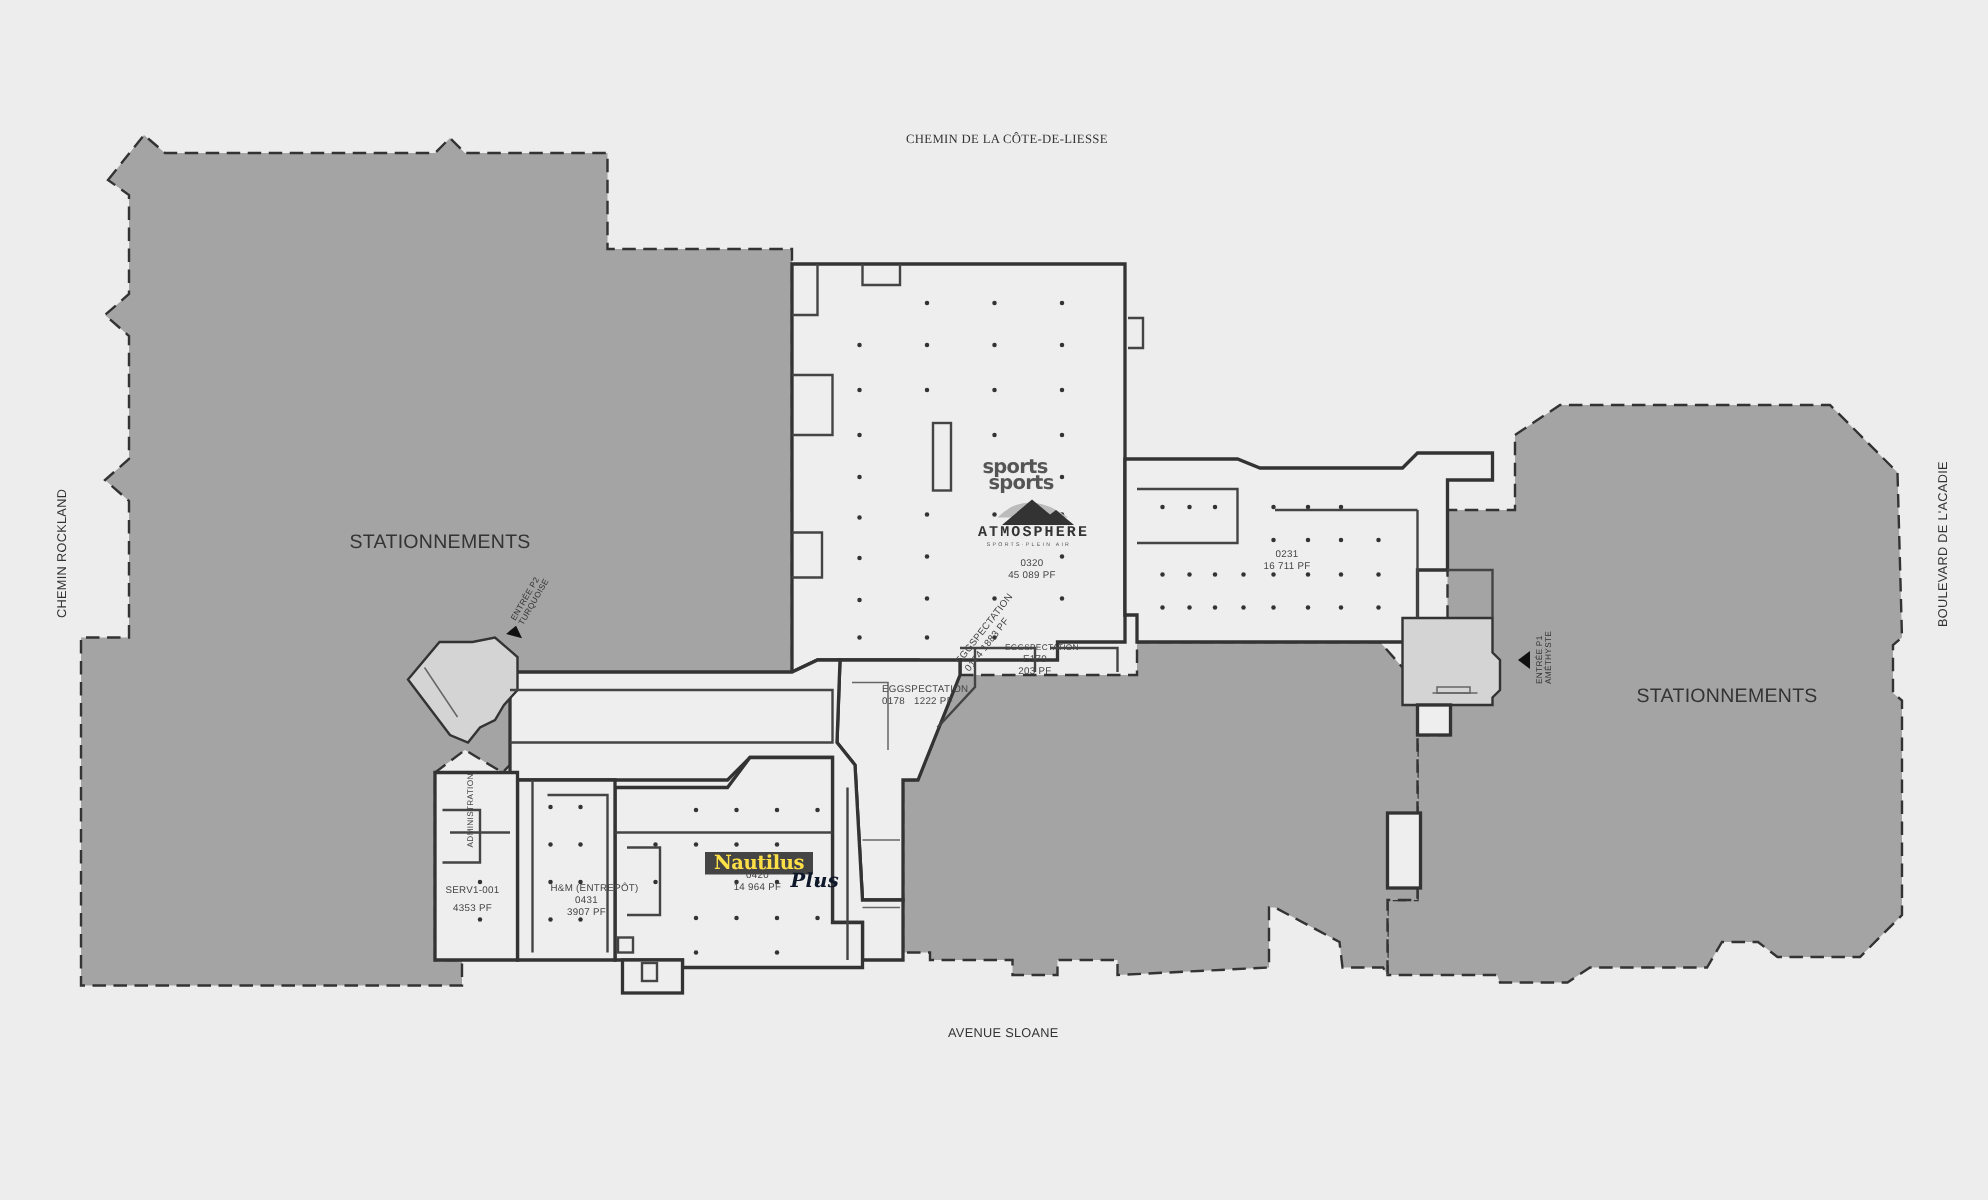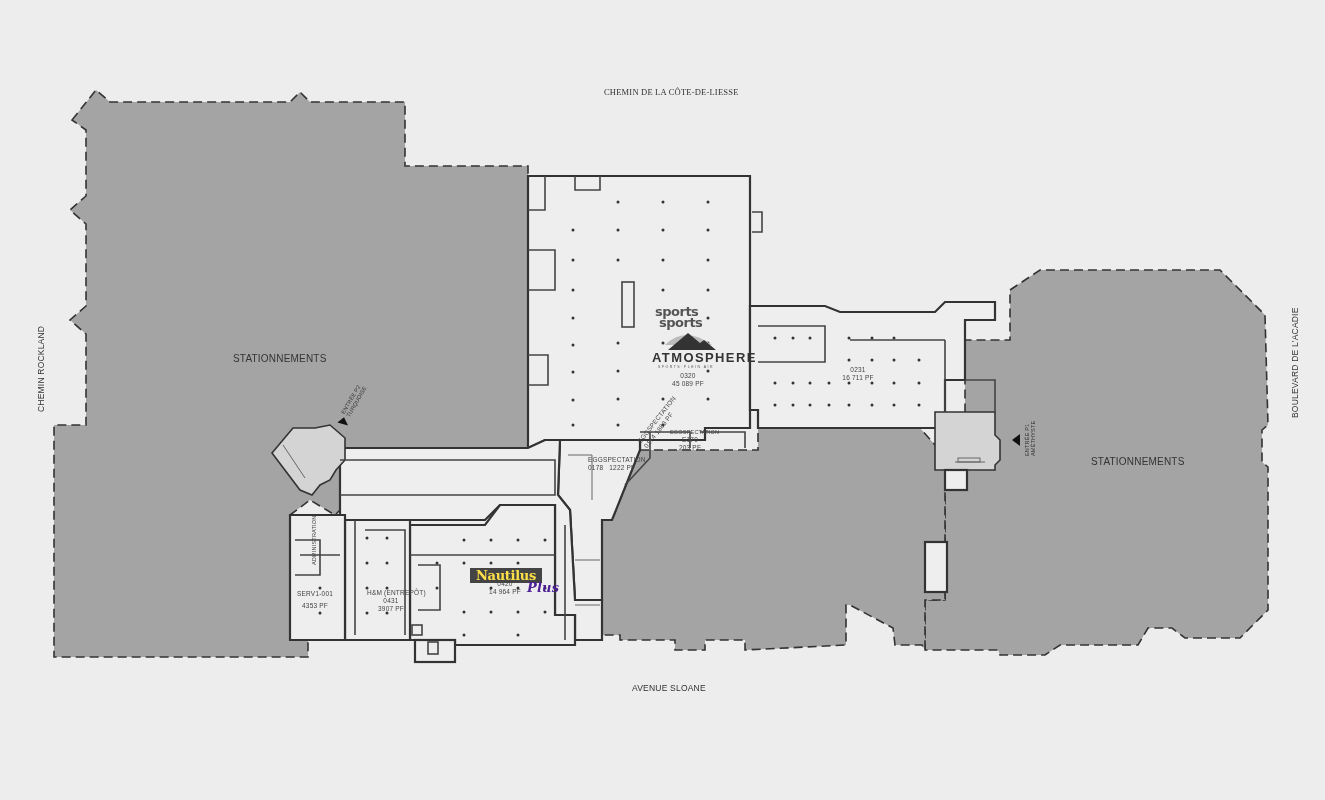--- a/index.html
+++ b/index.html
@@ -6,29 +6,29 @@
   body { width:1325px; height:800px; background:#ededed; position:relative; overflow:hidden; font-family:"Liberation Sans", sans-serif; }
   svg.map { position:absolute; left:0; top:0; width:1325px; height:800px; }
   .park { fill:#a4a4a4; stroke:#333; stroke-width:1.6; stroke-dasharray:9 5; }
   .bld { fill:#eeeeee; stroke:#333; stroke-width:2.2; }
   .bld-shade { fill:#d4d4d4; stroke:#333; stroke-width:1.6; }
   .wall { fill:none; stroke:#444; stroke-width:1.6; }
   .thin { fill:none; stroke:#666; stroke-width:1; }
   .col { fill:#333; }
   .lbl { position:absolute; color:#333; font-family:"Liberation Sans", sans-serif; white-space:nowrap; letter-spacing:0.2px; }
   .street { font-size:8.5px; }
-  .park-lbl { font-size:10px; }
+  .park-lbl { font-size:13px; }
   .unit { font-size:6.5px; text-align:center; line-height:8px; color:#444; }
   .vert { transform-origin:left top; transform:rotate(-90deg); }
   .ent { font-size:5.5px; line-height:6px; color:#333; }
   .logo-sports { font-family:"DejaVu Sans", sans-serif; font-weight:bold; font-size:13px; line-height:11px; color:#555; letter-spacing:-0.5px; }
-  .logo-atmo { font-family:Liberation Sans, sans-serif; font-weight:bold; font-size:13px; letter-spacing:1.4px; color:#333; }
+  .logo-atmo { font-family:Liberation Mono, monospace; font-weight:bold; font-size:10px; letter-spacing:1.4px; color:#333; }
   .logo-atmo-sub { font-size:3.5px; letter-spacing:1.5px; color:#555; }
   .logo-naut { background:#444; color:#fde047; font-family:"DejaVu Serif", serif; font-weight:bold; font-size:13px; padding:0 6px; line-height:14px; letter-spacing:-0.3px; }
-  .logo-plus { font-family:"DejaVu Serif", serif; font-style:italic; font-weight:bold; font-size:13px; color:#4c1d95; }
+  .logo-plus { font-family:"DejaVu Serif", serif; font-style:italic; font-weight:bold; font-size:13px; color:#0f172a; }
 </style>
 </head>
 <body>
 
 <svg class="map" viewBox="0 0 1325 800">
 
   <polygon class="park" points="72,120 96,90 110,102 290,102 300,92 310,102 405,102 405,166 528,166 528,448 505,460 455,505 345,505 335,515 310,500 290,515 290,640 308,640 308,657 54,657 54,425 86,425 86,334 70,320 86,306 86,224 70,210 86,196 86,130"></polygon>
 
   <polygon class="park" points="1010,290 1040,270 1220,270 1265,315 1268,425 1262,430 1262,462 1268,467 1268,610 1240,638 1185,638 1172,628 1148,628 1138,645 1060,645 1045,655 1000,655 998,650 935,650 925,650 925,600 945,600 945,490 965,490 965,340 1010,340"></polygon>
 

